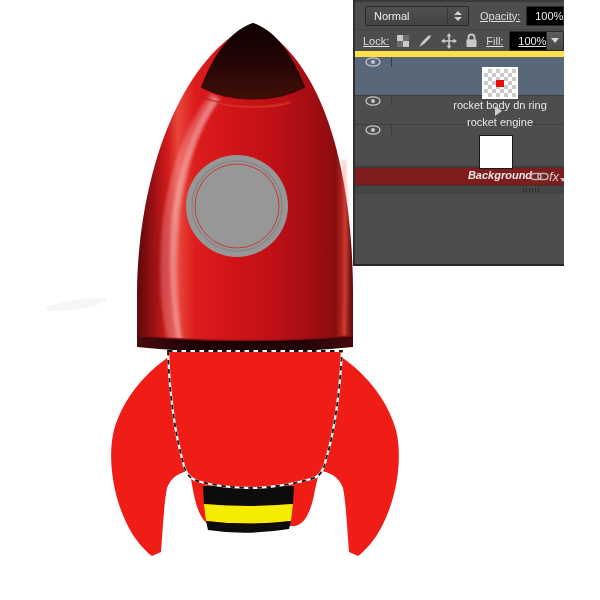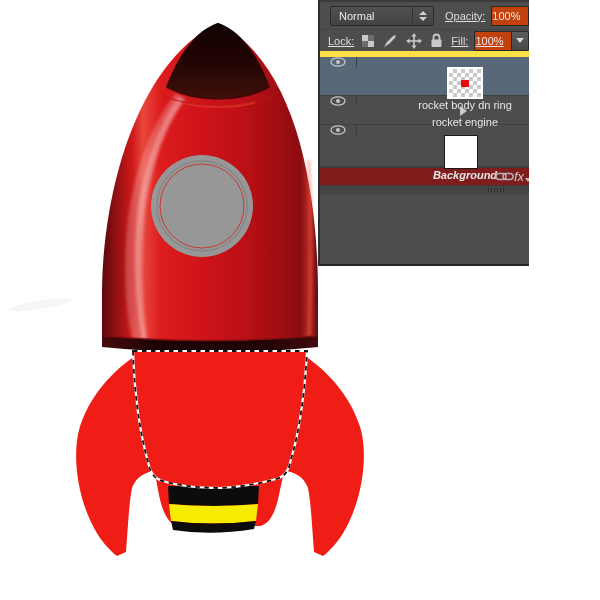--- a/index.html
+++ b/index.html
@@ -1,17 +1,17 @@
 <!DOCTYPE html>
 <html><head>
 <meta charset="utf-8">
 <style>
   html,body{margin:0;padding:0;background:#fff;}
   .stage{position:relative;width:529px;height:600px;overflow:hidden;background:#fff;
-         font-family:"Liberation Sans",sans-serif;}
+         font-family:"Liberation Sans",sans-serif;margin-left:35px;}
 
   
   .art{position:absolute;left:0;top:0;}
   .canvas-smudge{position:absolute;left:10px;top:300px;width:62px;height:9px;
     background:rgba(0,0,0,0.035);border-radius:50%;transform:rotate(-9deg);}
 
   
   .panel{position:absolute;left:318px;top:0;width:282px;height:266px;background:#4d4d4d;
          border-left:2px solid #2e2e2e;border-bottom:2px solid #272727;box-sizing:border-box;
          color:#e2e2e2;font-size:11px;}
@@ -20,22 +20,22 @@
   .dropdown{margin-left:10px;width:104px;height:20px;background:linear-gradient(#505050,#434343);
          border:1px solid #2a2a2a;border-radius:2px;display:flex;align-items:center;box-sizing:border-box;}
   .dropdown .dd-label{flex:1;padding-left:8px;color:#ebebeb;}
   .spinner{width:20px;height:100%;border-left:1px solid #353535;display:flex;flex-direction:column;
          align-items:center;justify-content:center;gap:2px;}
   .tri-up{width:0;height:0;border-left:4px solid transparent;border-right:4px solid transparent;border-bottom:4px solid #cfcfcf;}
   .tri-dn{width:0;height:0;border-left:4px solid transparent;border-right:4px solid transparent;border-top:4px solid #cfcfcf;}
   .lbl{color:#dcdcdc;}
   .opacity-lbl{margin-left:11px;text-decoration:underline;}
   .valwrap{display:flex;margin-left:6px;height:20px;}
-  .valbox{width:37px;background:#c2410c;border:1px solid #282828;border-right:none;
-          border-radius:2px 0 0 2px;text-align:left;line-height:18px;color:#ededed;box-sizing:border-box;}
+  .valbox{width:37px;background:#000000;border:1px solid #282828;border-right:none;
+          border-radius:2px 0 0 2px;text-align:right;line-height:18px;color:#ededed;box-sizing:border-box;}
   .valbtn{width:18px;background:linear-gradient(#5c5c5c,#474747);border:1px solid #282828;
           border-radius:0 2px 2px 0;display:flex;align-items:center;justify-content:center;box-sizing:border-box;}
   .caret{width:0;height:0;border-left:4px solid transparent;border-right:4px solid transparent;border-top:5px solid #d6d6d6;}
   .lockrow{height:27px;display:flex;align-items:center;border-bottom:6px solid #fde047;box-sizing:border-box;text-decoration:underline;}
   .lockrow .lbl{margin-left:8px;}
   .lockicons{display:flex;align-items:center;gap:8px;margin-left:7px;}
   .lockicons svg{display:block;}
   .fill-lbl{margin-left:52px;text-align:center;}
 
   .layerrow{display:flex;align-items:center;border-bottom:1px solid #3e3e3e;box-sizing:border-box;background:#4d4d4d;flex-direction:column;}

